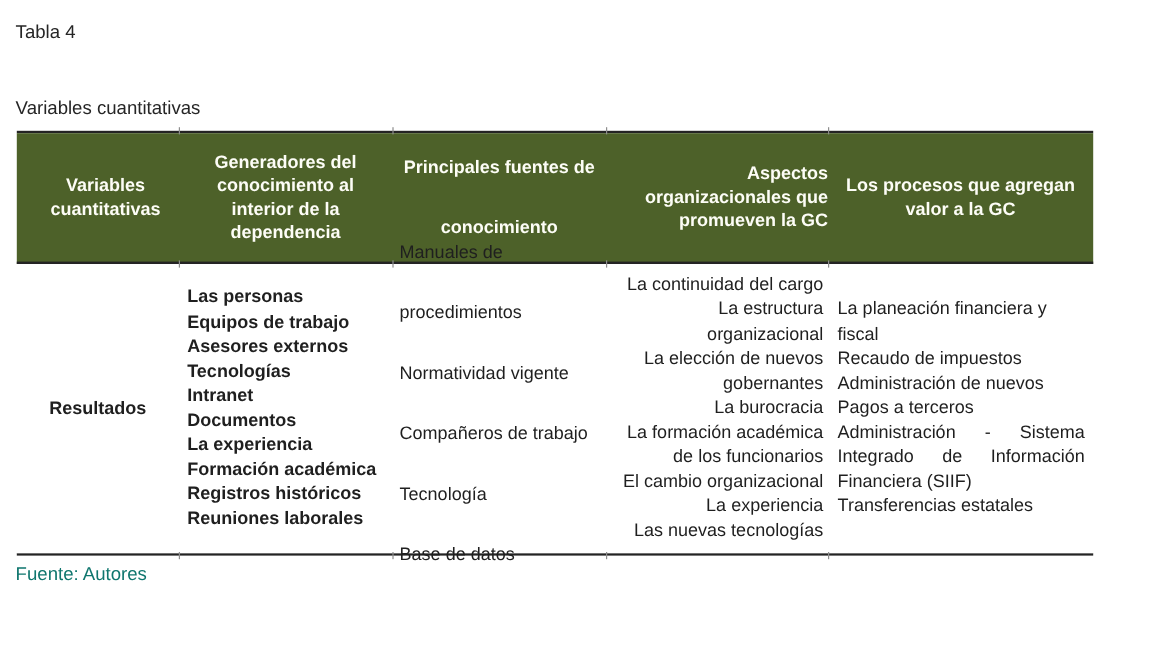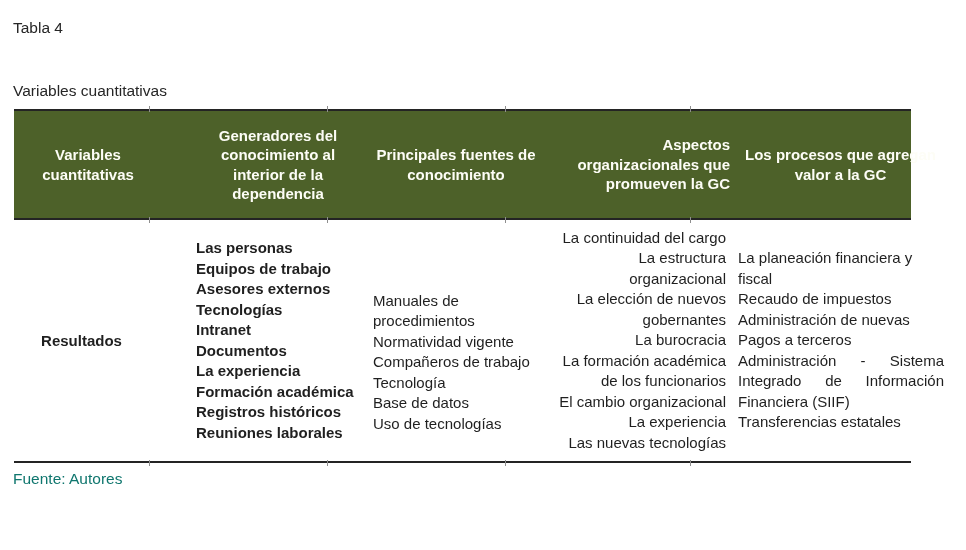--- a/index.html
+++ b/index.html
@@ -61,22 +61,22 @@
     text-align: center;
     padding-left: 13px;
   }
   .tbody {
     display: flex;
     height: 241px;
     background: var(--page-bg);
     font-size: 15px;
   }
   .c1 { flex: 0 0 135px; width: 135px; }
-  .c2 { flex: 0 0 178px; width: 178px; margin-left: 40px; }
-  .c3 { flex: 0 0 178px; width: 178px; }
+  .c2 { flex: 0 0 178px; width: 178px; }
+  .c3 { flex: 0 0 178px; width: 178px; gap: 30px; }
   .c4 { flex: 0 0 185px; width: 185px; align-items: flex-end; }
   .c5 { flex: 0 0 221px; width: 221px; }
   .tbody > .rowlabel {
     display: flex;
     align-items: center;
     justify-content: center;
     font-weight: bold;
     text-align: center;
   }
   .tbody > .list {
@@ -175,21 +175,21 @@
           <div class="line">La formación académica</div>
           <div class="line">de los funcionarios</div>
           <div class="line">El cambio organizacional</div>
           <div class="line">La experiencia</div>
           <div class="line">Las nuevas tecnologías</div>
         </div>
       <div class="c5 list">
           <div class="line">La planeación financiera y</div>
           <div class="line">fiscal</div>
           <div class="line">Recaudo de impuestos</div>
-          <div class="line">Administración de nuevas</div>
+          <div class="line">Administración de nuevos</div>
           <div class="line">Pagos a terceros</div>
           <div class="line just">
             <span>Administración</span>
             <span>-</span>
             <span>Sistema</span>
           </div>
           <div class="line just">
             <span>Integrado</span>
             <span>de</span>
             <span>Información</span>

